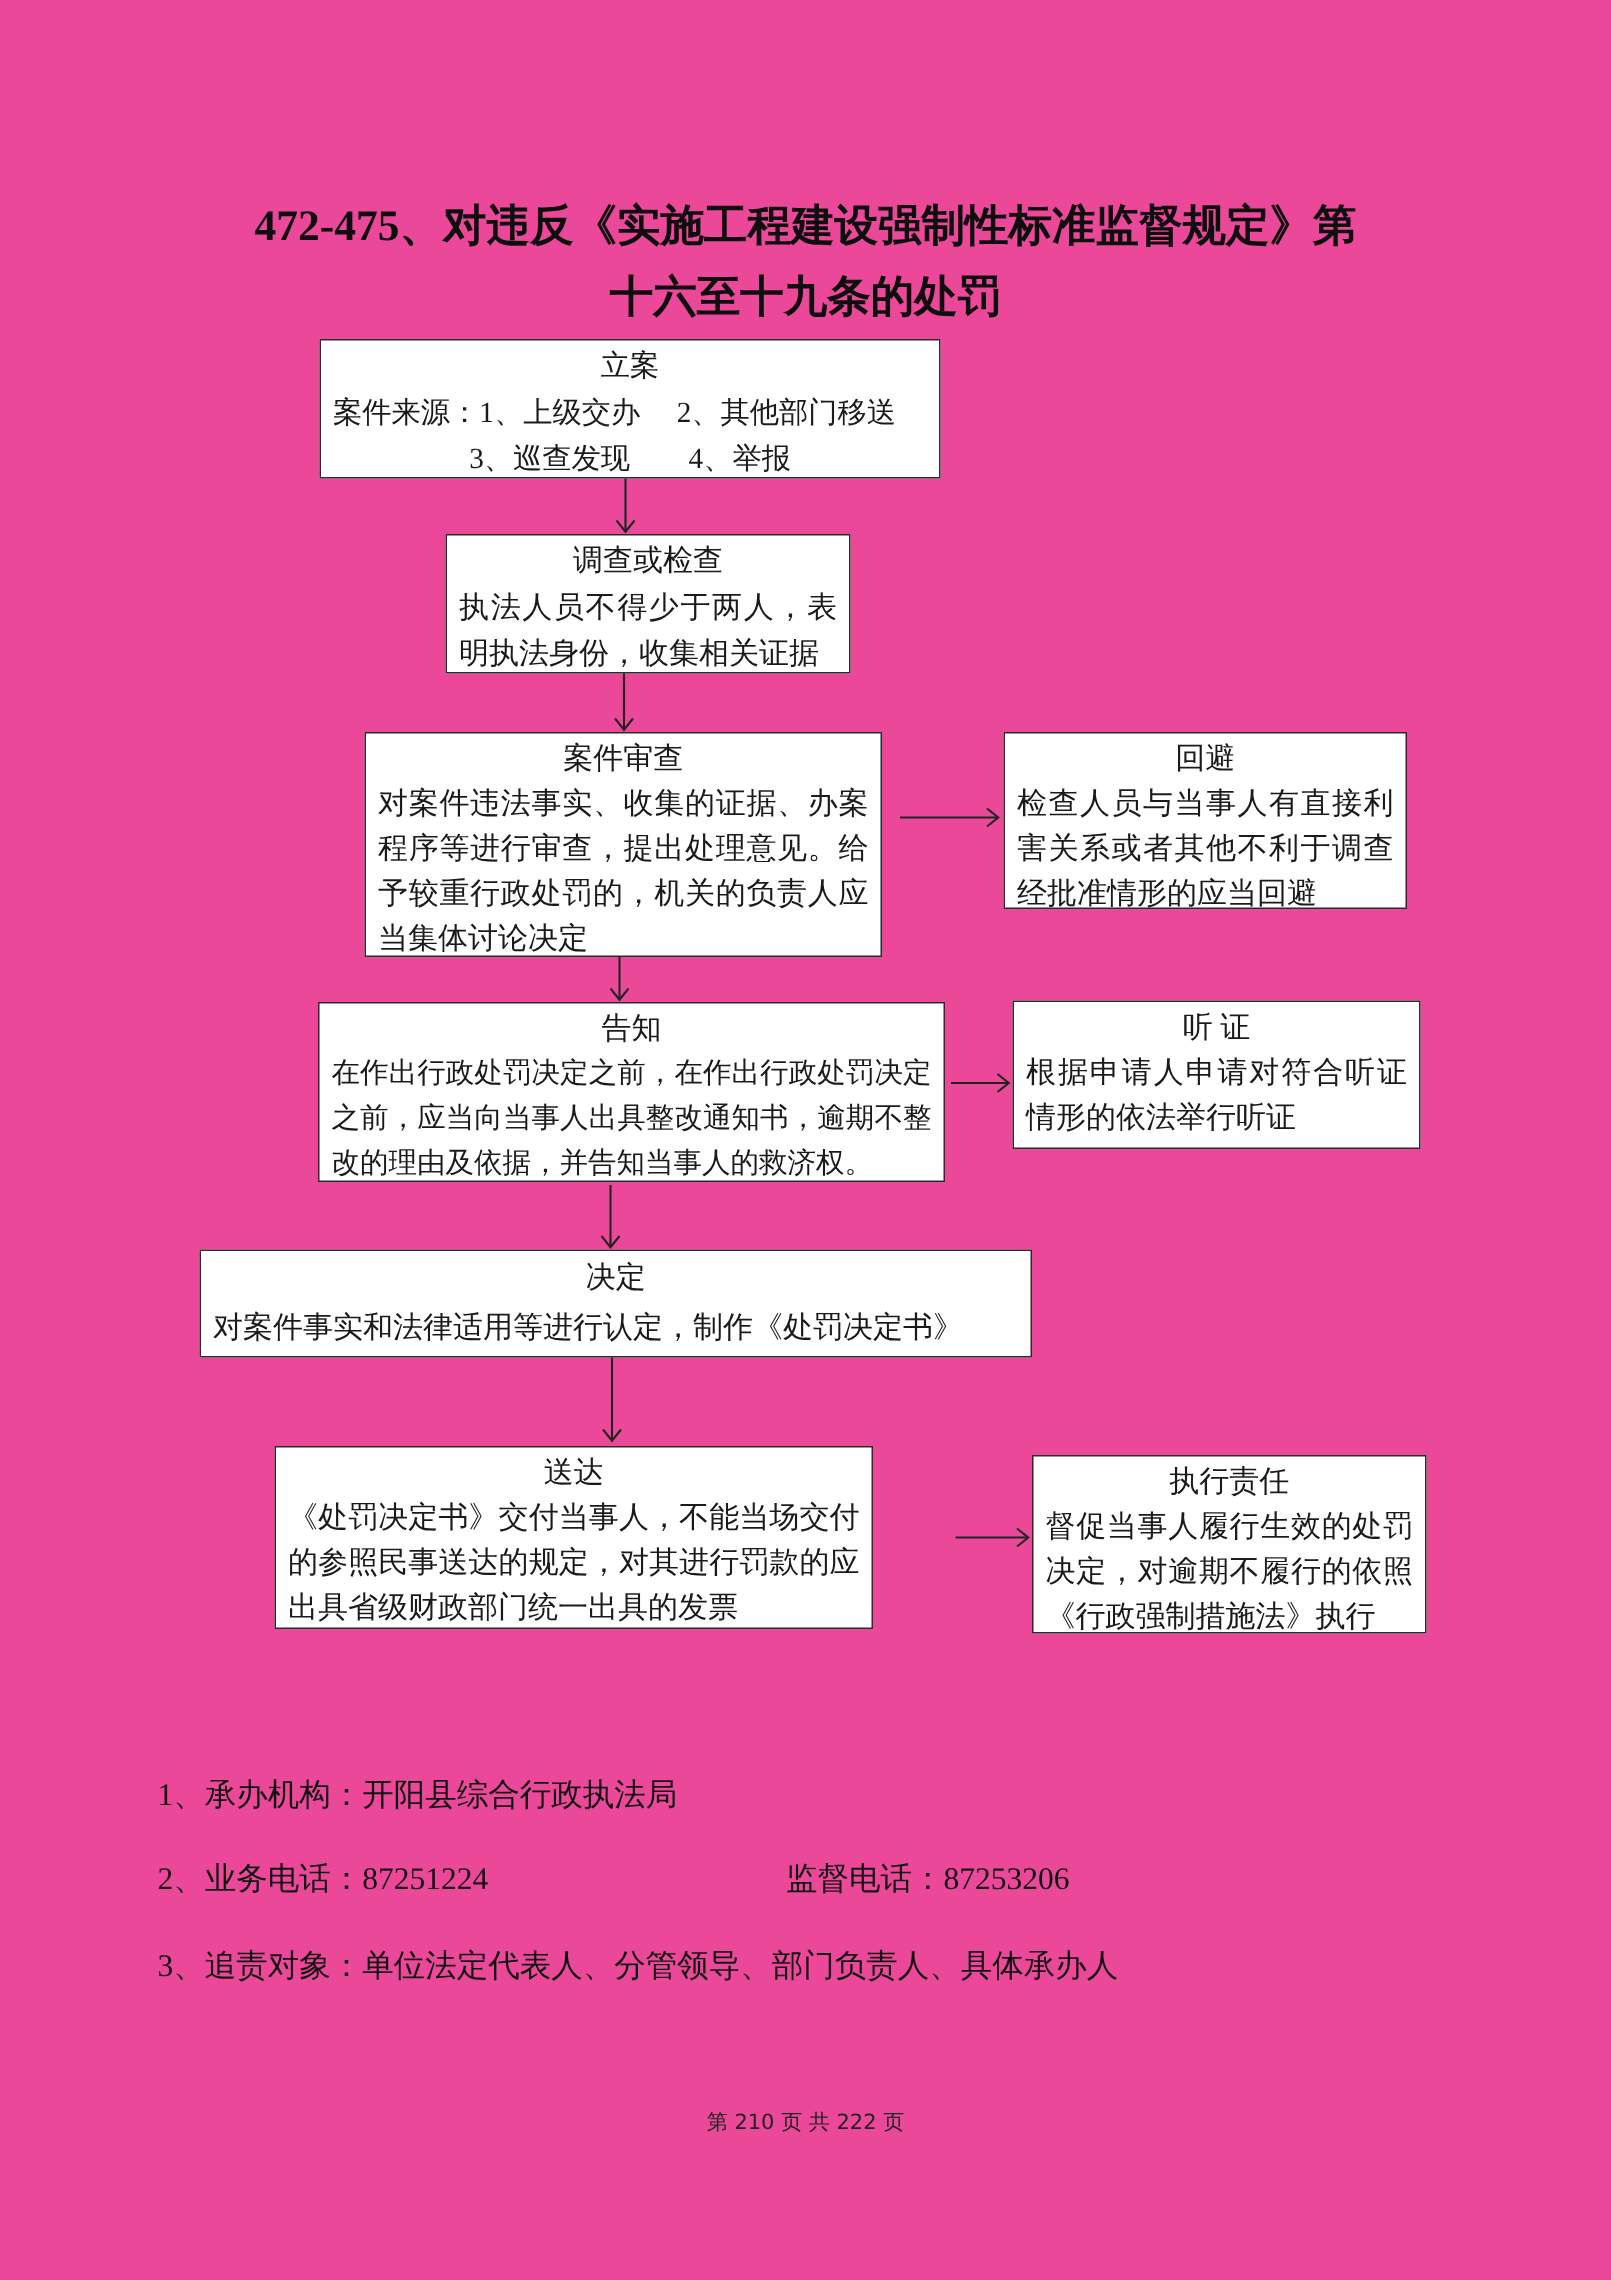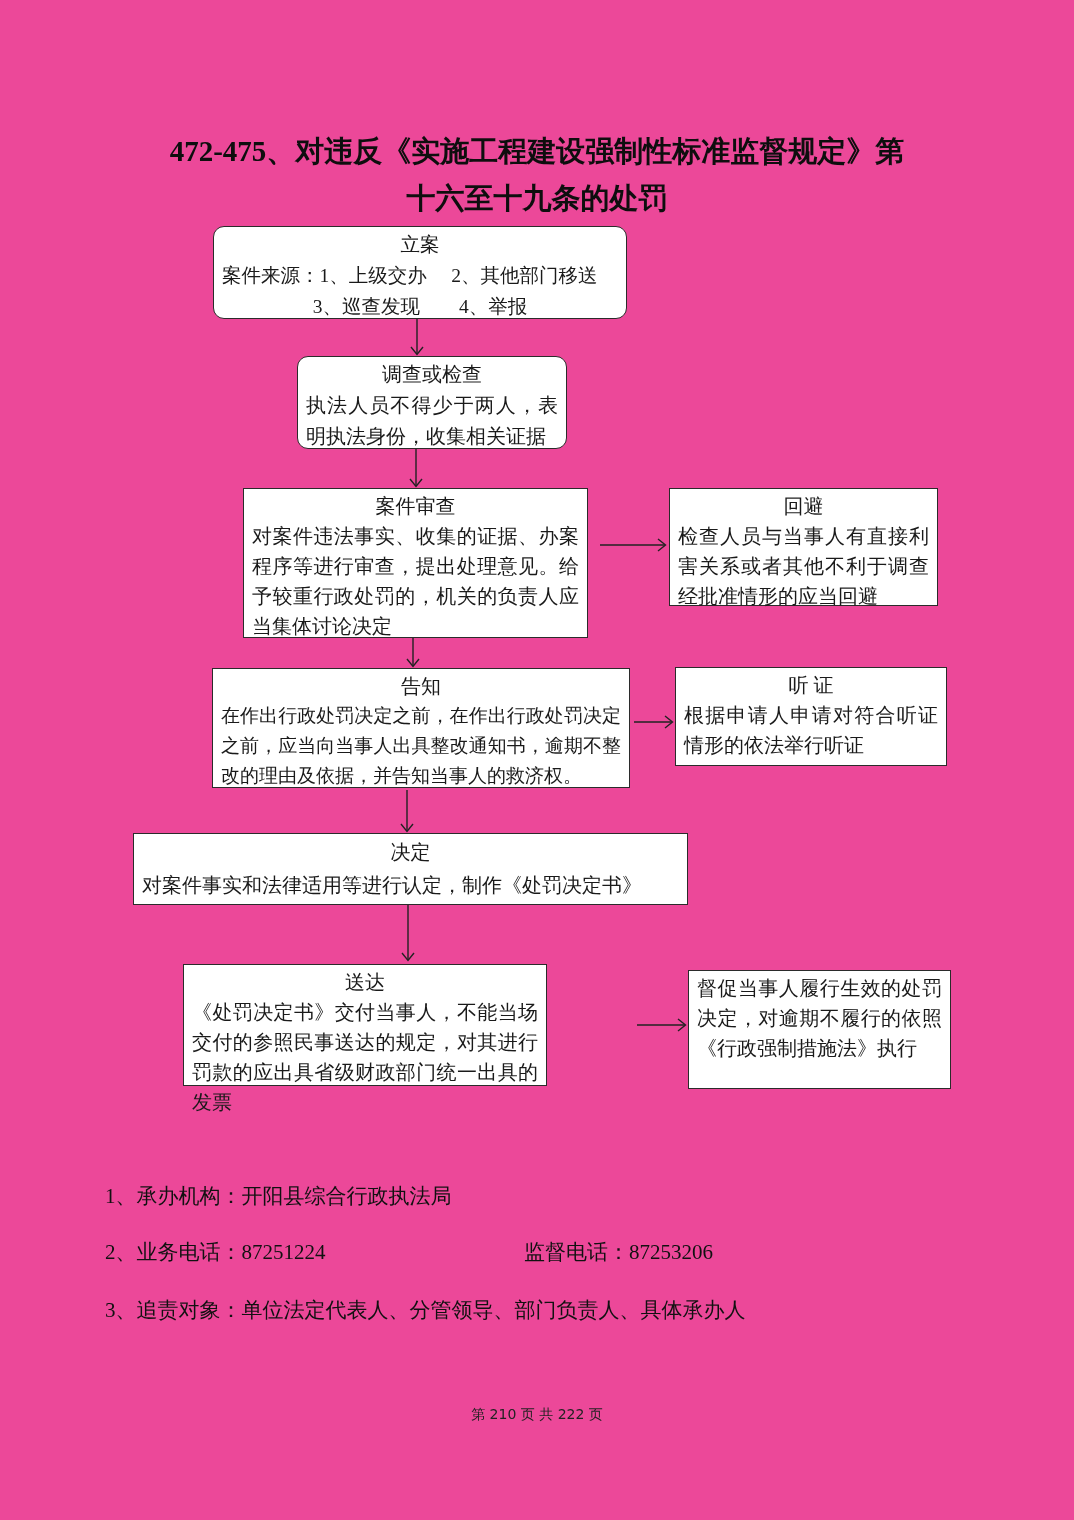--- a/index.html
+++ b/index.html
@@ -30,21 +30,21 @@
     background: #ffffff;
     padding: 2px 8px;
     font-size: 20px;
     line-height: 30px;
   }
   .fbox .bt { text-align: center; }
   .fbox .bb { text-align: justify; }
   .fbox .bb-left { text-align: left; }
   .fbox .bline-left { text-align: left; }
   .fbox .bline-center { text-align: center; }
-  .lh31 { line-height: 31px; border-radius: 11px; }
+  .lh31 { line-height: 31px; }
   .lh33 { line-height: 33px; }
   .fs195 { font-size: 19.5px; }
   .fs19 { font-size: 19px; }
   .arrow { position: absolute; overflow: visible; }
   .al { stroke: #222222; stroke-width: 1.4; fill: none; }
   .note {
     position: absolute;
     left: 105px;
     font-size: 21px;
     color: #111111;
@@ -101,26 +101,27 @@
   <div class="fbox" style="left:675px; top:667px; width:272px; height:99px;">
     <div class="bt">听 证</div>
     <div class="bb">根据申请人申请对符合听证情形的依法举行听证</div>
   </div>
 
   <div class="fbox lh33" style="left:133px; top:833px; width:555px; height:72px;">
     <div class="bt">决定</div>
     <div class="bb-left">对案件事实和法律适用等进行认定，制作《处罚决定书》</div>
   </div>
 
-  <div class="fbox" style="left:183px; top:964px; width:364px; height:122px;">
+  <div class="fbox" style="left:183px; top:964px; width:399px; height:122px;">
     <div class="bt">送达</div>
     <div class="bb">《处罚决定书》交付当事人，不能当场交付的参照民事送达的规定，对其进行罚款的应出具省级财政部门统一出具的发票</div>
   </div>
 
   <div class="fbox" style="left:688px; top:970px; width:263px; height:119px;">
+    <div class="bt">执行责任</div>
     <div class="bb">督促当事人履行生效的处罚决定，对逾期不履行的依照《行政强制措施法》执行</div>
   </div>
 
   <svg class="arrow" style="left:408px; top:319px;" width="18" height="37">
     <line class="al" x1="9" y1="0" x2="9" y2="35"></line>
     <polyline class="al" points="3,28 9,35.5 15,28"></polyline>
   </svg>
   <svg class="arrow" style="left:407px; top:449px;" width="18" height="39">
     <line class="al" x1="9" y1="0" x2="9" y2="37"></line>
     <polyline class="al" points="3,30 9,37.5 15,30"></polyline>

